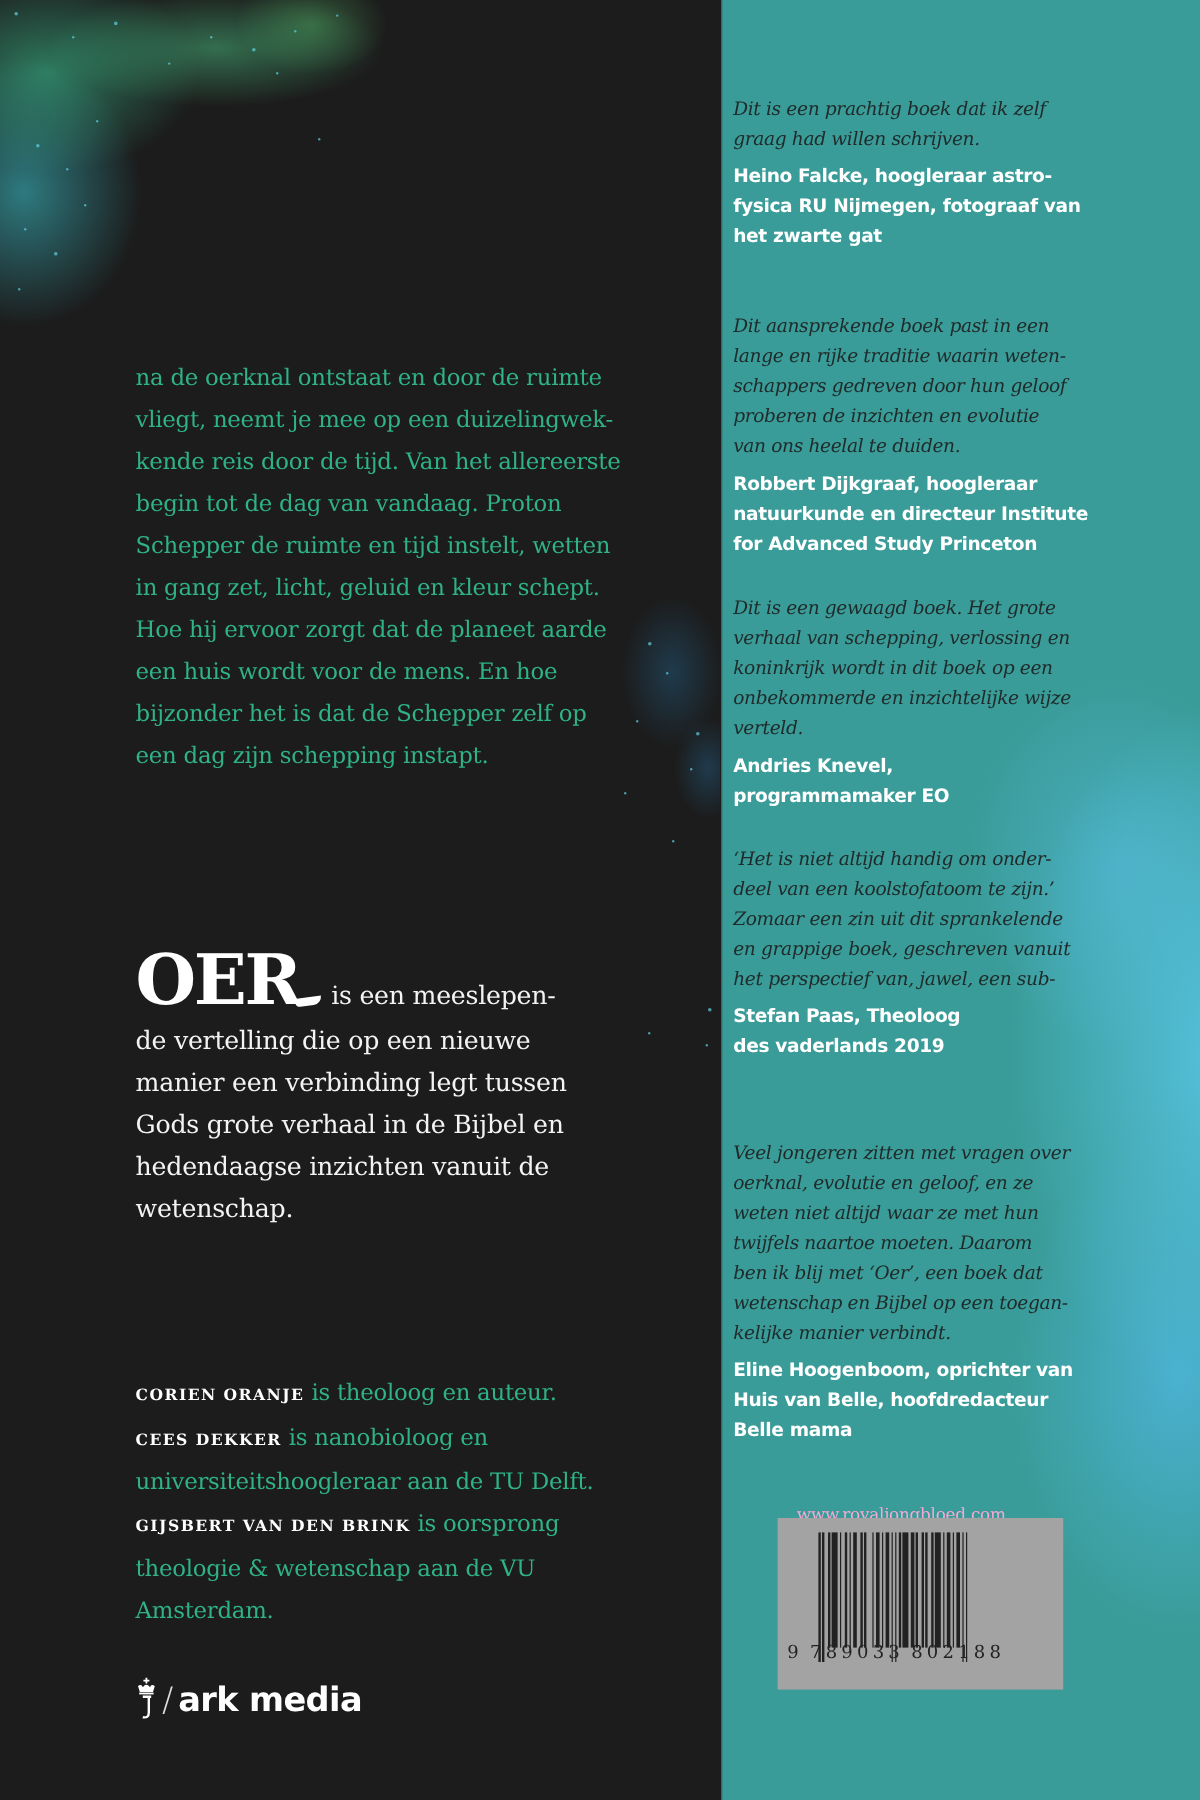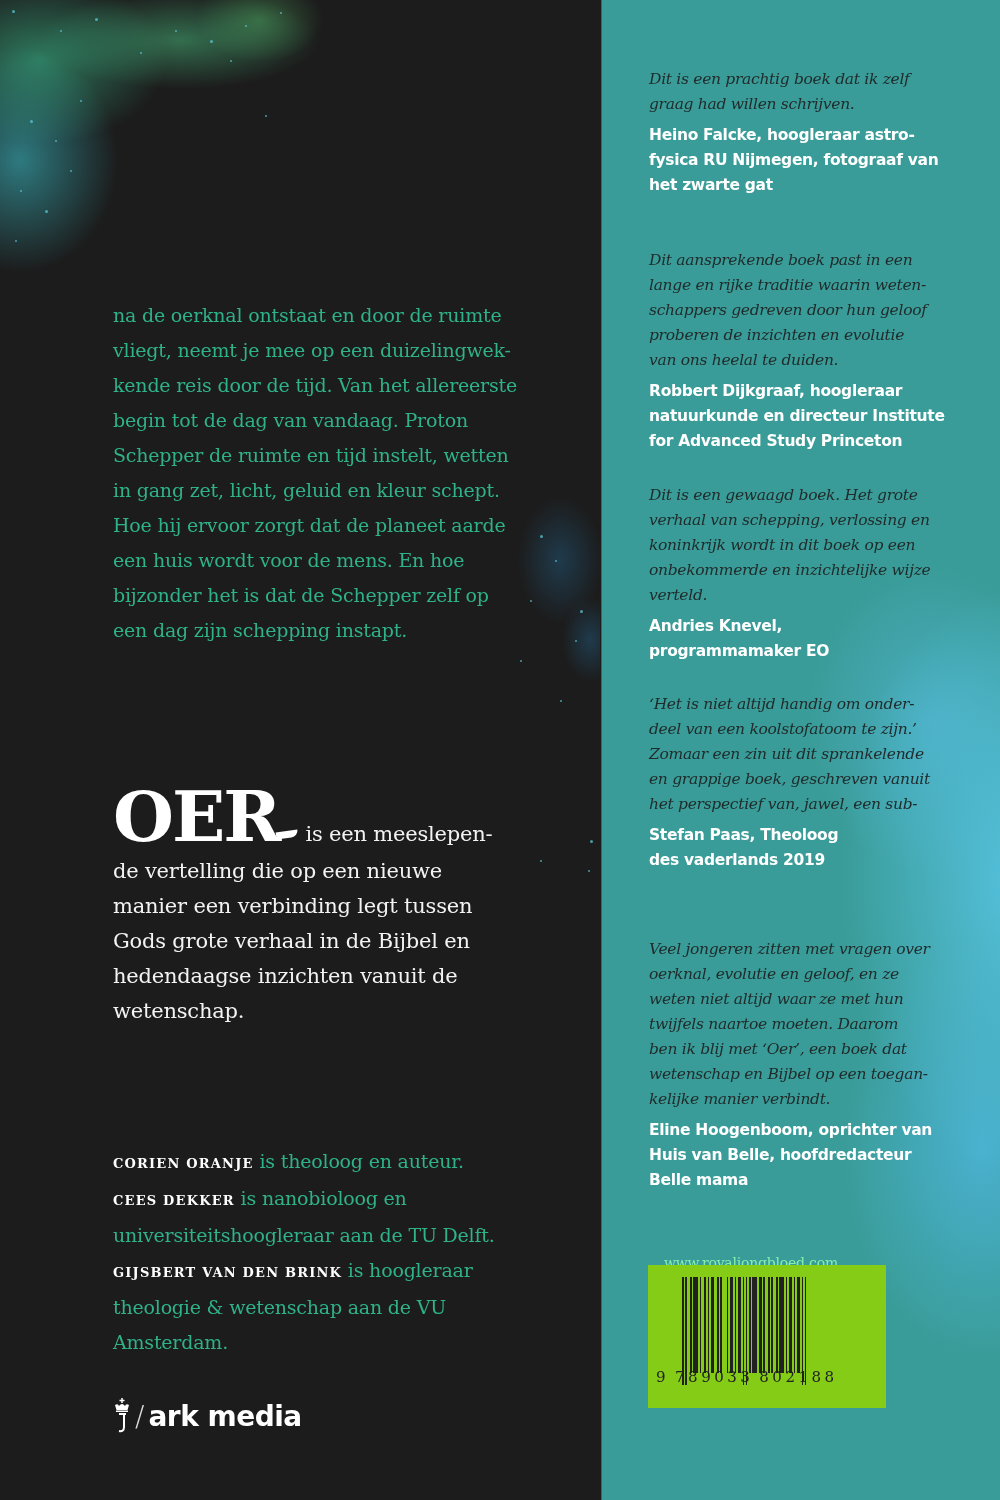--- a/index.html
+++ b/index.html
@@ -35,21 +35,21 @@
       font-size: 19px; line-height: 35px; letter-spacing: -0.2px;
     }
     .synopsis span { display: block; white-space: nowrap; }
 
     .oer-block {
       position: absolute; left: 113px; top: 790px; width: 450px;
       color: #f3f3f3; font-size: 21px; line-height: 35px; letter-spacing: -0.2px;
     }
     .oer-block span.line { display: block; white-space: nowrap; }
     .oer-logo {
-      font-family: "DejaVu Serif", serif; font-weight: bold; font-size: 70px;
+      font-family: "DejaVu Serif", serif; font-weight: bold; font-size: 58px;
       letter-spacing: -2px; color: #ffffff; line-height: 54px; display: inline-block;
       vertical-align: baseline; margin-right: 26px; position: relative;
     }
     .oer-logo::after {
       content: ""; position: absolute; right: -18px; bottom: 6px; width: 22px; height: 7px;
       background: #fff; border-radius: 0 0 12px 6px; transform: rotate(-8deg);
     }
     .first-line { display: block; white-space: nowrap; margin-bottom: 2px; }
 
     .authors {
@@ -64,38 +64,38 @@
     .authors .desc { color: #2fb288; }
 
     .publisher {
       position: absolute; left: 113px; top: 1398px; display: flex; align-items: center;
       color: #ffffff; font-family: "DejaVu Sans", sans-serif;
     }
     .publisher .crown-j { width: 18px; height: 36px; position: relative; margin-right: 4px; }
     .publisher .slash { font-size: 28px; color: #ddd; font-weight: 300; margin-right: 4px; }
     .publisher .brand { font-size: 28px; font-weight: bold; letter-spacing: -0.5px; }
 
-    .blurb { position: absolute; left: 649px; width: 340px; }
+    .blurb { position: absolute; left: 611px; width: 340px; margin-top: 12px; }
     .blurb .quote {
       font-family: "DejaVu Serif", serif; font-style: italic; color: #1f2a2a;
       font-size: 15.5px; line-height: 25px; letter-spacing: -0.3px;
     }
     .blurb .quote span, .blurb .attr span { display: block; white-space: nowrap; }
     .blurb .attr {
       margin-top: 6px; font-family: "DejaVu Sans", sans-serif; font-weight: bold;
       color: #ffffff; font-size: 15.5px; line-height: 25px; letter-spacing: -0.3px;
     }
 
     .website {
       position: absolute; left: 664px; top: 1255px; font-family: "DejaVu Serif", serif;
-      font-size: 14px; color: #86efac; letter-spacing: -0.2px; text-align: center;
+      font-size: 14px; color: #f9a8d4; letter-spacing: -0.2px; text-align: center;
     }
     .barcode-box {
       position: absolute; left: 648px; top: 1265px; width: 238px; height: 143px;
-      background: #84cc16;
+      background: #a3a3a3;
     }
     .barcode-bars {
       position: absolute; left: 34px; top: 12px; width: 190px; height: 108px;
       display: flex; align-items: flex-start;
     }
     .barcode-bars i { display: block; background: #222; height: 96px; }
     .barcode-bars i.g { height: 108px; }
     .barcode-num {
       position: absolute; left: 8px; top: 103px; font-family: "DejaVu Serif", serif;
       font-size: 15px; color: #222; letter-spacing: 3.5px; white-space: nowrap;
@@ -157,21 +157,21 @@
     <span class="line">manier een verbinding legt tussen</span>
     <span class="line">Gods grote verhaal in de Bijbel en</span>
     <span class="line">hedendaagse inzichten vanuit de</span>
     <span class="line">wetenschap.</span>
   </div>
 
   <div class="authors">
     <span class="row"><span class="name">Corien Oranje</span><span class="desc"> is theoloog en auteur.</span></span>
     <span class="row"><span class="name">Cees Dekker</span><span class="desc"> is nanobioloog en</span></span>
     <span class="row"><span class="desc">universiteitshoogleraar aan de TU Delft.</span></span>
-    <span class="row"><span class="name">Gijsbert van den Brink</span><span class="desc"> is hoogleraar</span></span>
+    <span class="row"><span class="name">Gijsbert van den Brink</span><span class="desc"> is oorsprong</span></span>
     <span class="row"><span class="desc">theologie &amp; wetenschap aan de VU</span></span>
     <span class="row"><span class="desc">Amsterdam.</span></span>
   </div>
 
   <div class="publisher">
     <span class="crown-j">
       <svg width="18" height="36" viewBox="0 0 18 36">
         <line x1="9" y1="0" x2="9" y2="5" stroke="#fff" stroke-width="1.5"></line>
         <line x1="6.5" y1="2.5" x2="11.5" y2="2.5" stroke="#fff" stroke-width="1.5"></line>
         <path d="M2 7 Q5 5 6 8 Q9 4 12 8 Q13 5 16 7 L14.5 12 L3.5 12 Z" fill="#fff"></path>

